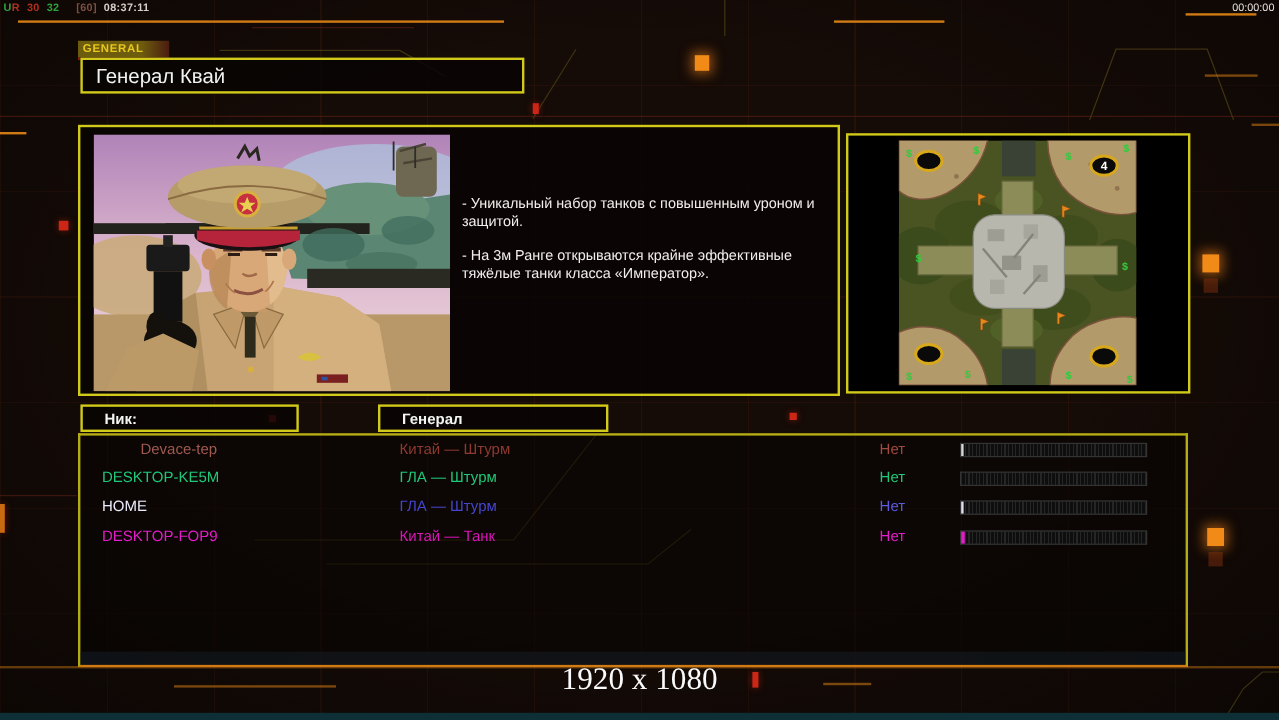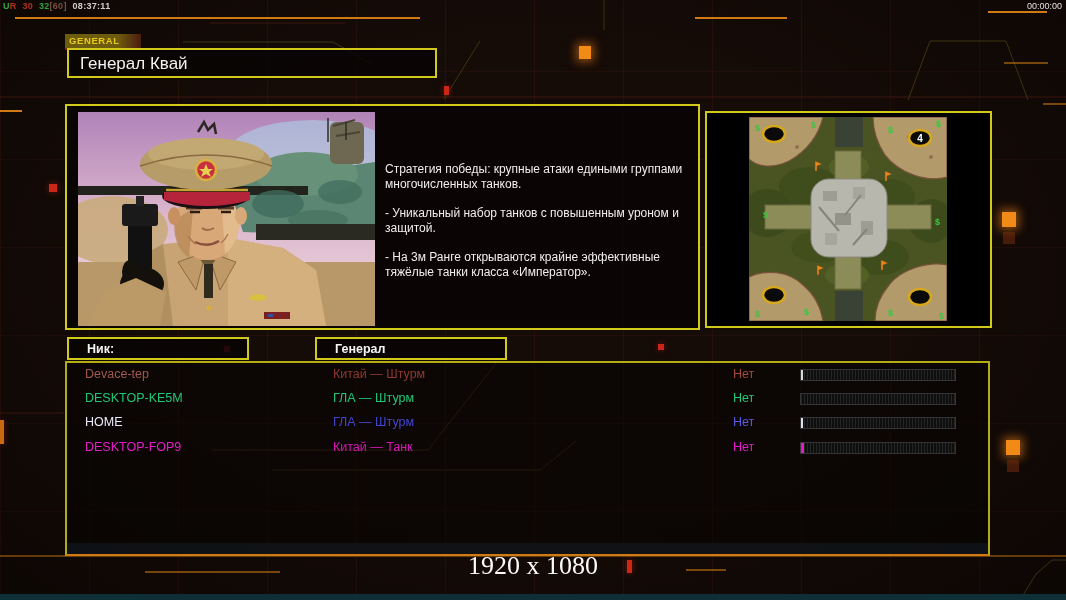--- a/index.html
+++ b/index.html
@@ -103,21 +103,21 @@
   <div class="redsq" style="left:444px;top:86px;width:5px;height:9px;"></div>
   <div class="redsq" style="left:658px;top:344px;width:6px;height:6px;"></div>
   <div class="redsq" style="left:627px;top:560px;width:5px;height:13px;"></div>
   <div class="redsq" style="left:224px;top:346px;width:6px;height:6px;"></div>
   <div class="redsq" style="left:0;top:420px;width:4px;height:24px;background:#c96a10;"></div>
   <div class="abs" id="bottom-teal"></div>
 
   <div class="abs" id="hud-left">
     <span style="margin-right: 0px; color: rgb(47, 163, 60);">U</span><span style="color: rgb(181, 48, 31);">R</span>
     <span style="color: rgb(181, 48, 31);">30</span>
-    <span style="margin-right: 0px; color: rgb(47, 163, 60);">32</span><span style="color: rgb(124, 80, 64);">[60]</span>
+    <span style="margin-right: 14px; color: rgb(47, 163, 60);">32</span><span style="color: rgb(124, 80, 64);">[60]</span>
     <span style="color: rgb(214, 207, 200);">08:37:11</span>
   </div>
   <div class="abs" id="hud-right" style="color: rgb(230, 224, 218);">00:00:00</div>
 
   <div class="abs" id="general-tab">GENERAL</div>
   <div class="abs ybox" id="title-box" style="border-color: rgb(210, 202, 26);">Генерал Квай</div>
 
   <div class="abs ybox" id="info-box" style="border-color: rgb(210, 202, 26);"></div>
 
   <svg class="abs" id="portrait" width="297" height="214" viewBox="0 0 297 214">
@@ -189,21 +189,20 @@
         <polygon points="52,156 74,156 70,192 48,188" fill="#1e1a16"></polygon>
         <rect x="58" y="84" width="8" height="10" fill="#222"></rect>
         <ellipse cx="64" cy="172" rx="22" ry="17" fill="#14100c"></ellipse>
         <ellipse cx="52" cy="160" rx="8" ry="12" fill="#14100c"></ellipse>
         <polygon points="10,214 28,178 58,166 88,180 82,214" fill="#bb9a68"></polygon>
       </g>
     </g>
   </svg>
 
   <div class="abs" id="description">
-    <p>Стратегия победы: крупные атаки едиными группами многочисленных танков.</p>
     <p>- Уникальный набор танков с повышенным уроном и защитой.</p>
     <p>- На 3м Ранге открываются крайне эффективные тяжёлые танки класса «Император».</p>
   </div>
 
   <div class="abs ybox" id="map-box" style="border-color: rgb(210, 202, 26);">
     <svg id="map-svg" width="198" height="204" viewBox="0 0 198 204">
       <rect width="198" height="204" fill="#4a5422"></rect>
       <g opacity=".75">
         <ellipse cx="60" cy="70" rx="30" ry="20" fill="#3c4a1a"></ellipse>
         <ellipse cx="140" cy="80" rx="26" ry="18" fill="#3c4a1a"></ellipse>
@@ -280,21 +279,21 @@
     </svg>
   </div>
 
   <div class="abs ybox hdr" id="hdr-nick">Ник:</div>
   <div class="abs ybox hdr" id="hdr-general">Генерал</div>
 
   <div class="abs" id="list-box"></div>
   <div class="abs" id="list-band"></div>
 
   <div class="prow" style="top:367px">
-    <span class="nick" style="color: rgb(160, 90, 80);">Devace-tep</span>
+    <span class="nick" style="color: rgb(160, 90, 80); margin-left: 32px;">Devace-tep</span>
     <span class="gen" style="color: rgb(142, 58, 49);">Китай — Штурм</span>
     <span class="team" style="color: rgb(160, 74, 64);">Нет</span>
     <div class="pbar">
       <div class="pfill" style="background: rgb(216, 216, 216); width: 2px;"></div>
     </div>
   </div>
   <div class="prow" style="top:391px">
     <span class="nick" style="color: rgb(30, 200, 120);">DESKTOP-KE5M</span>
     <span class="gen" style="color: rgb(30, 200, 120);">ГЛА — Штурм</span>
     <span class="team" style="color: rgb(30, 200, 120);">Нет</span>

